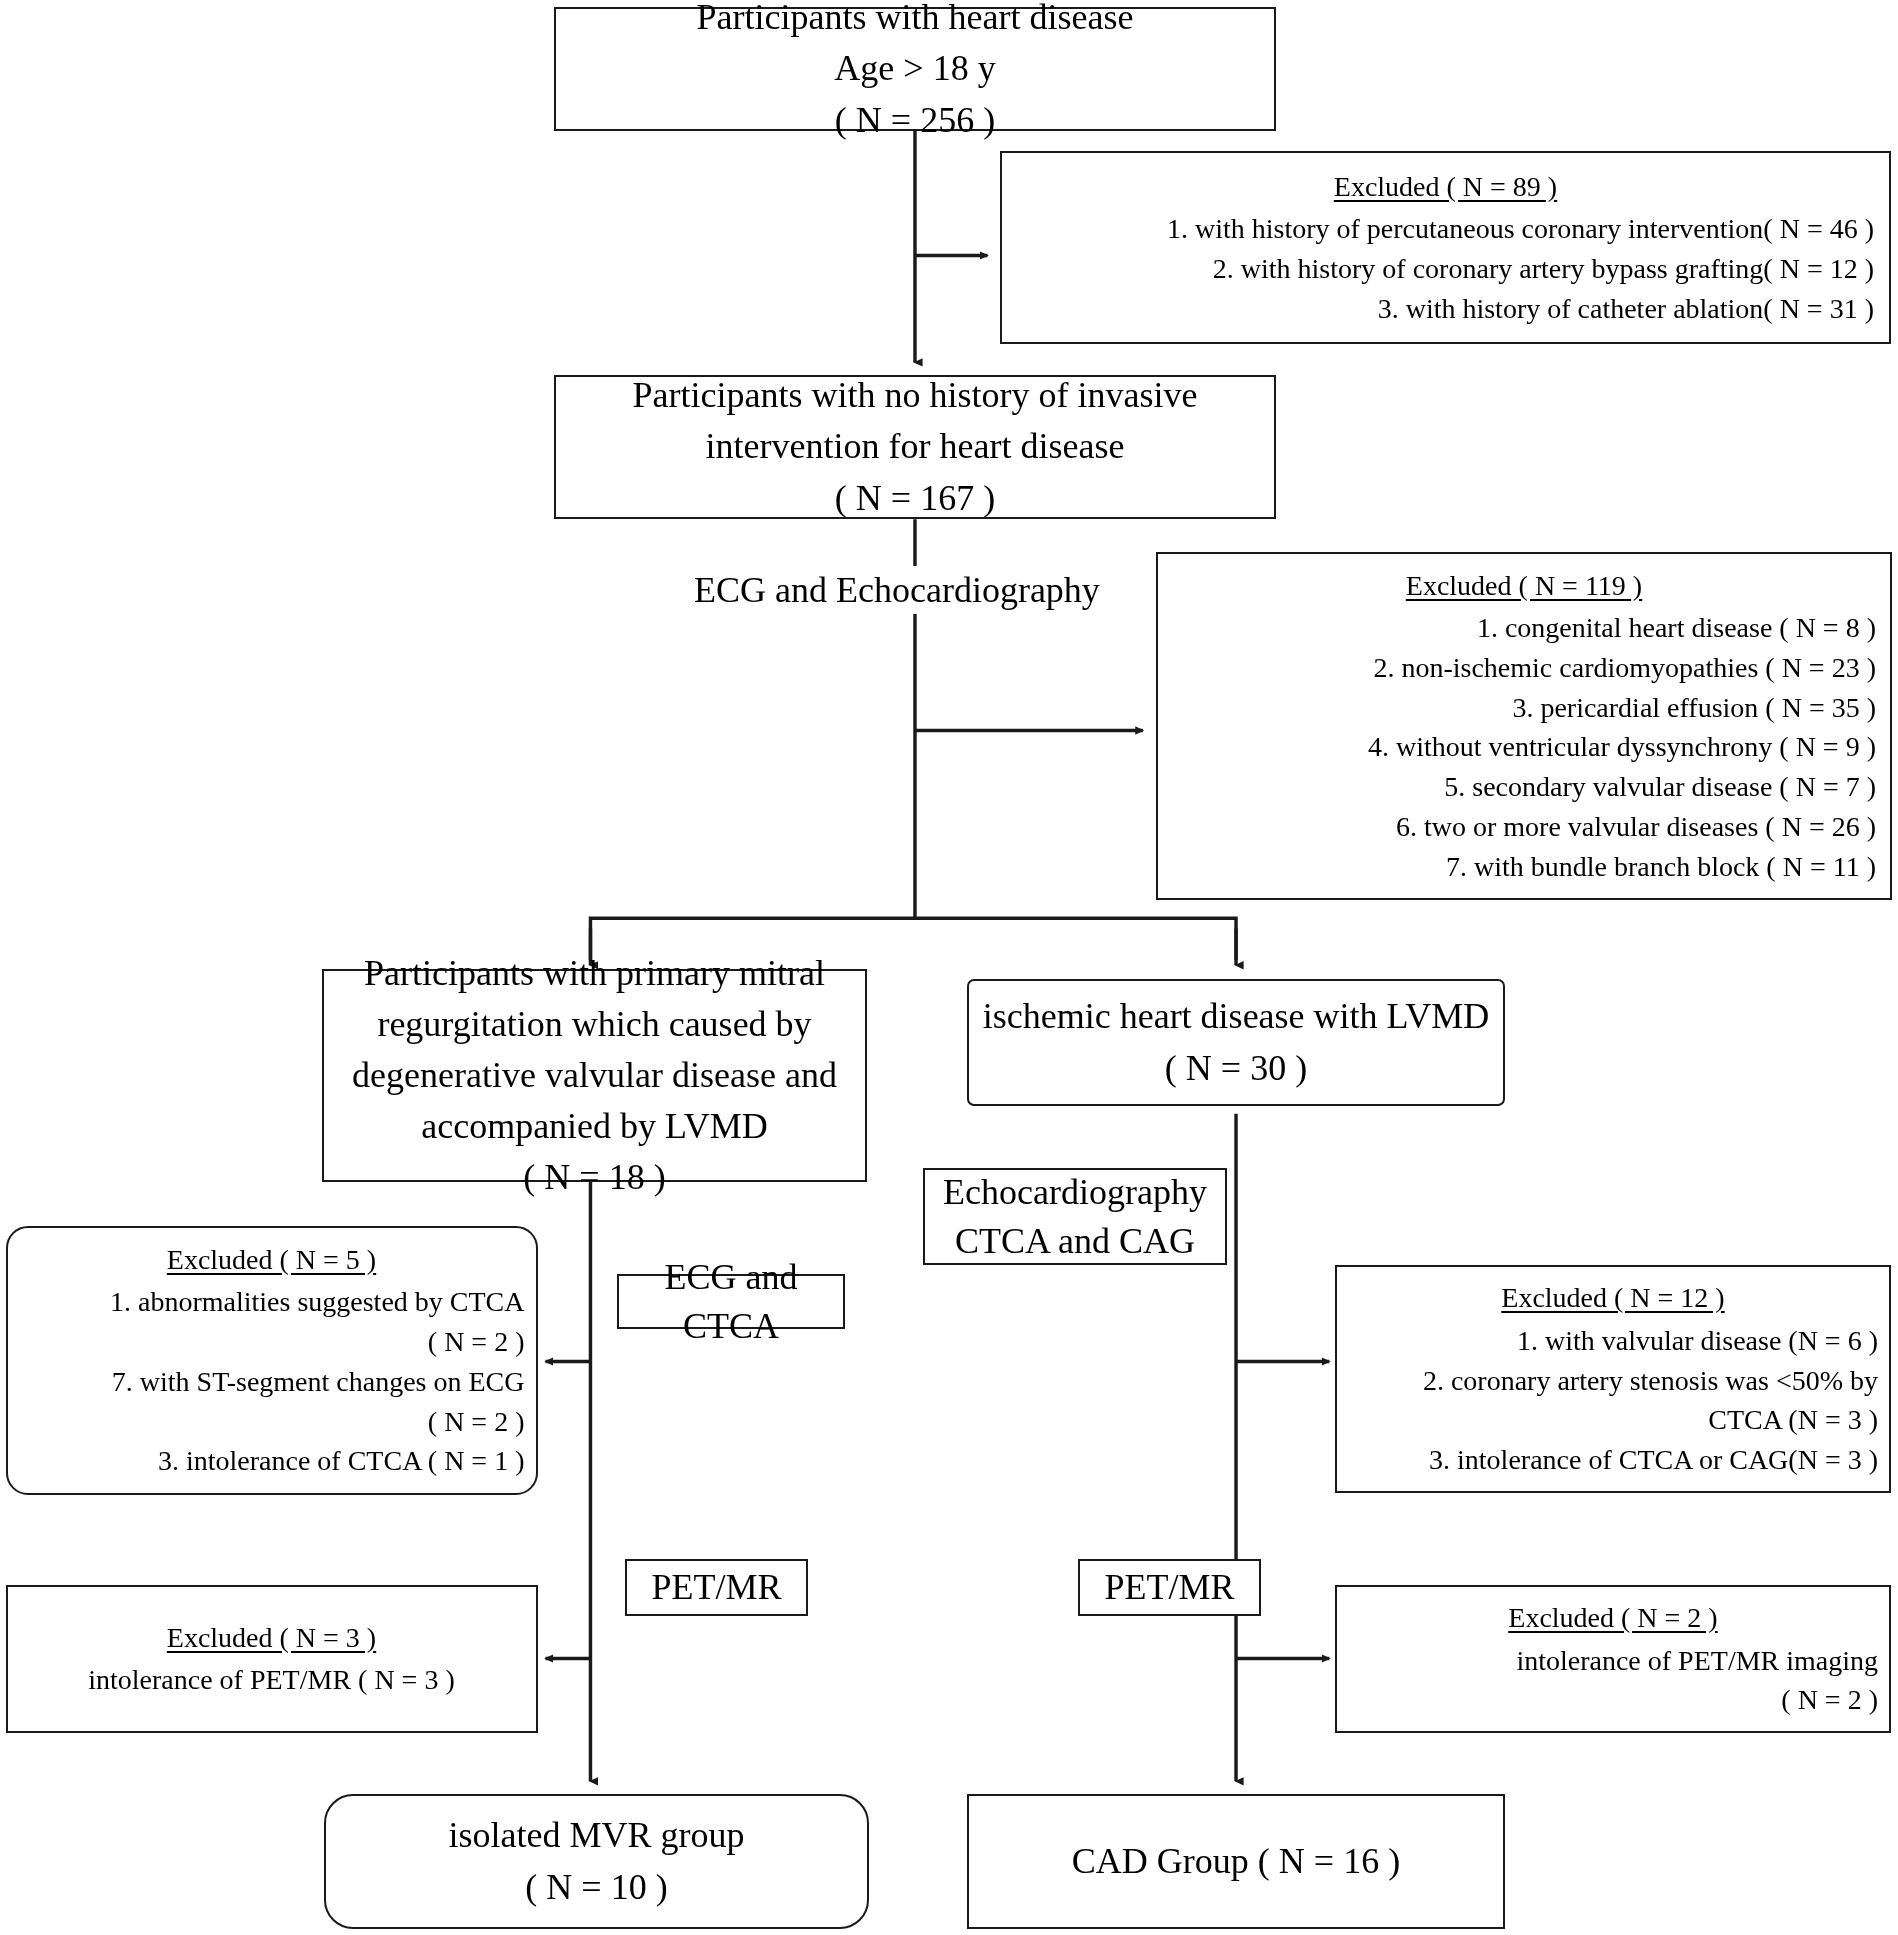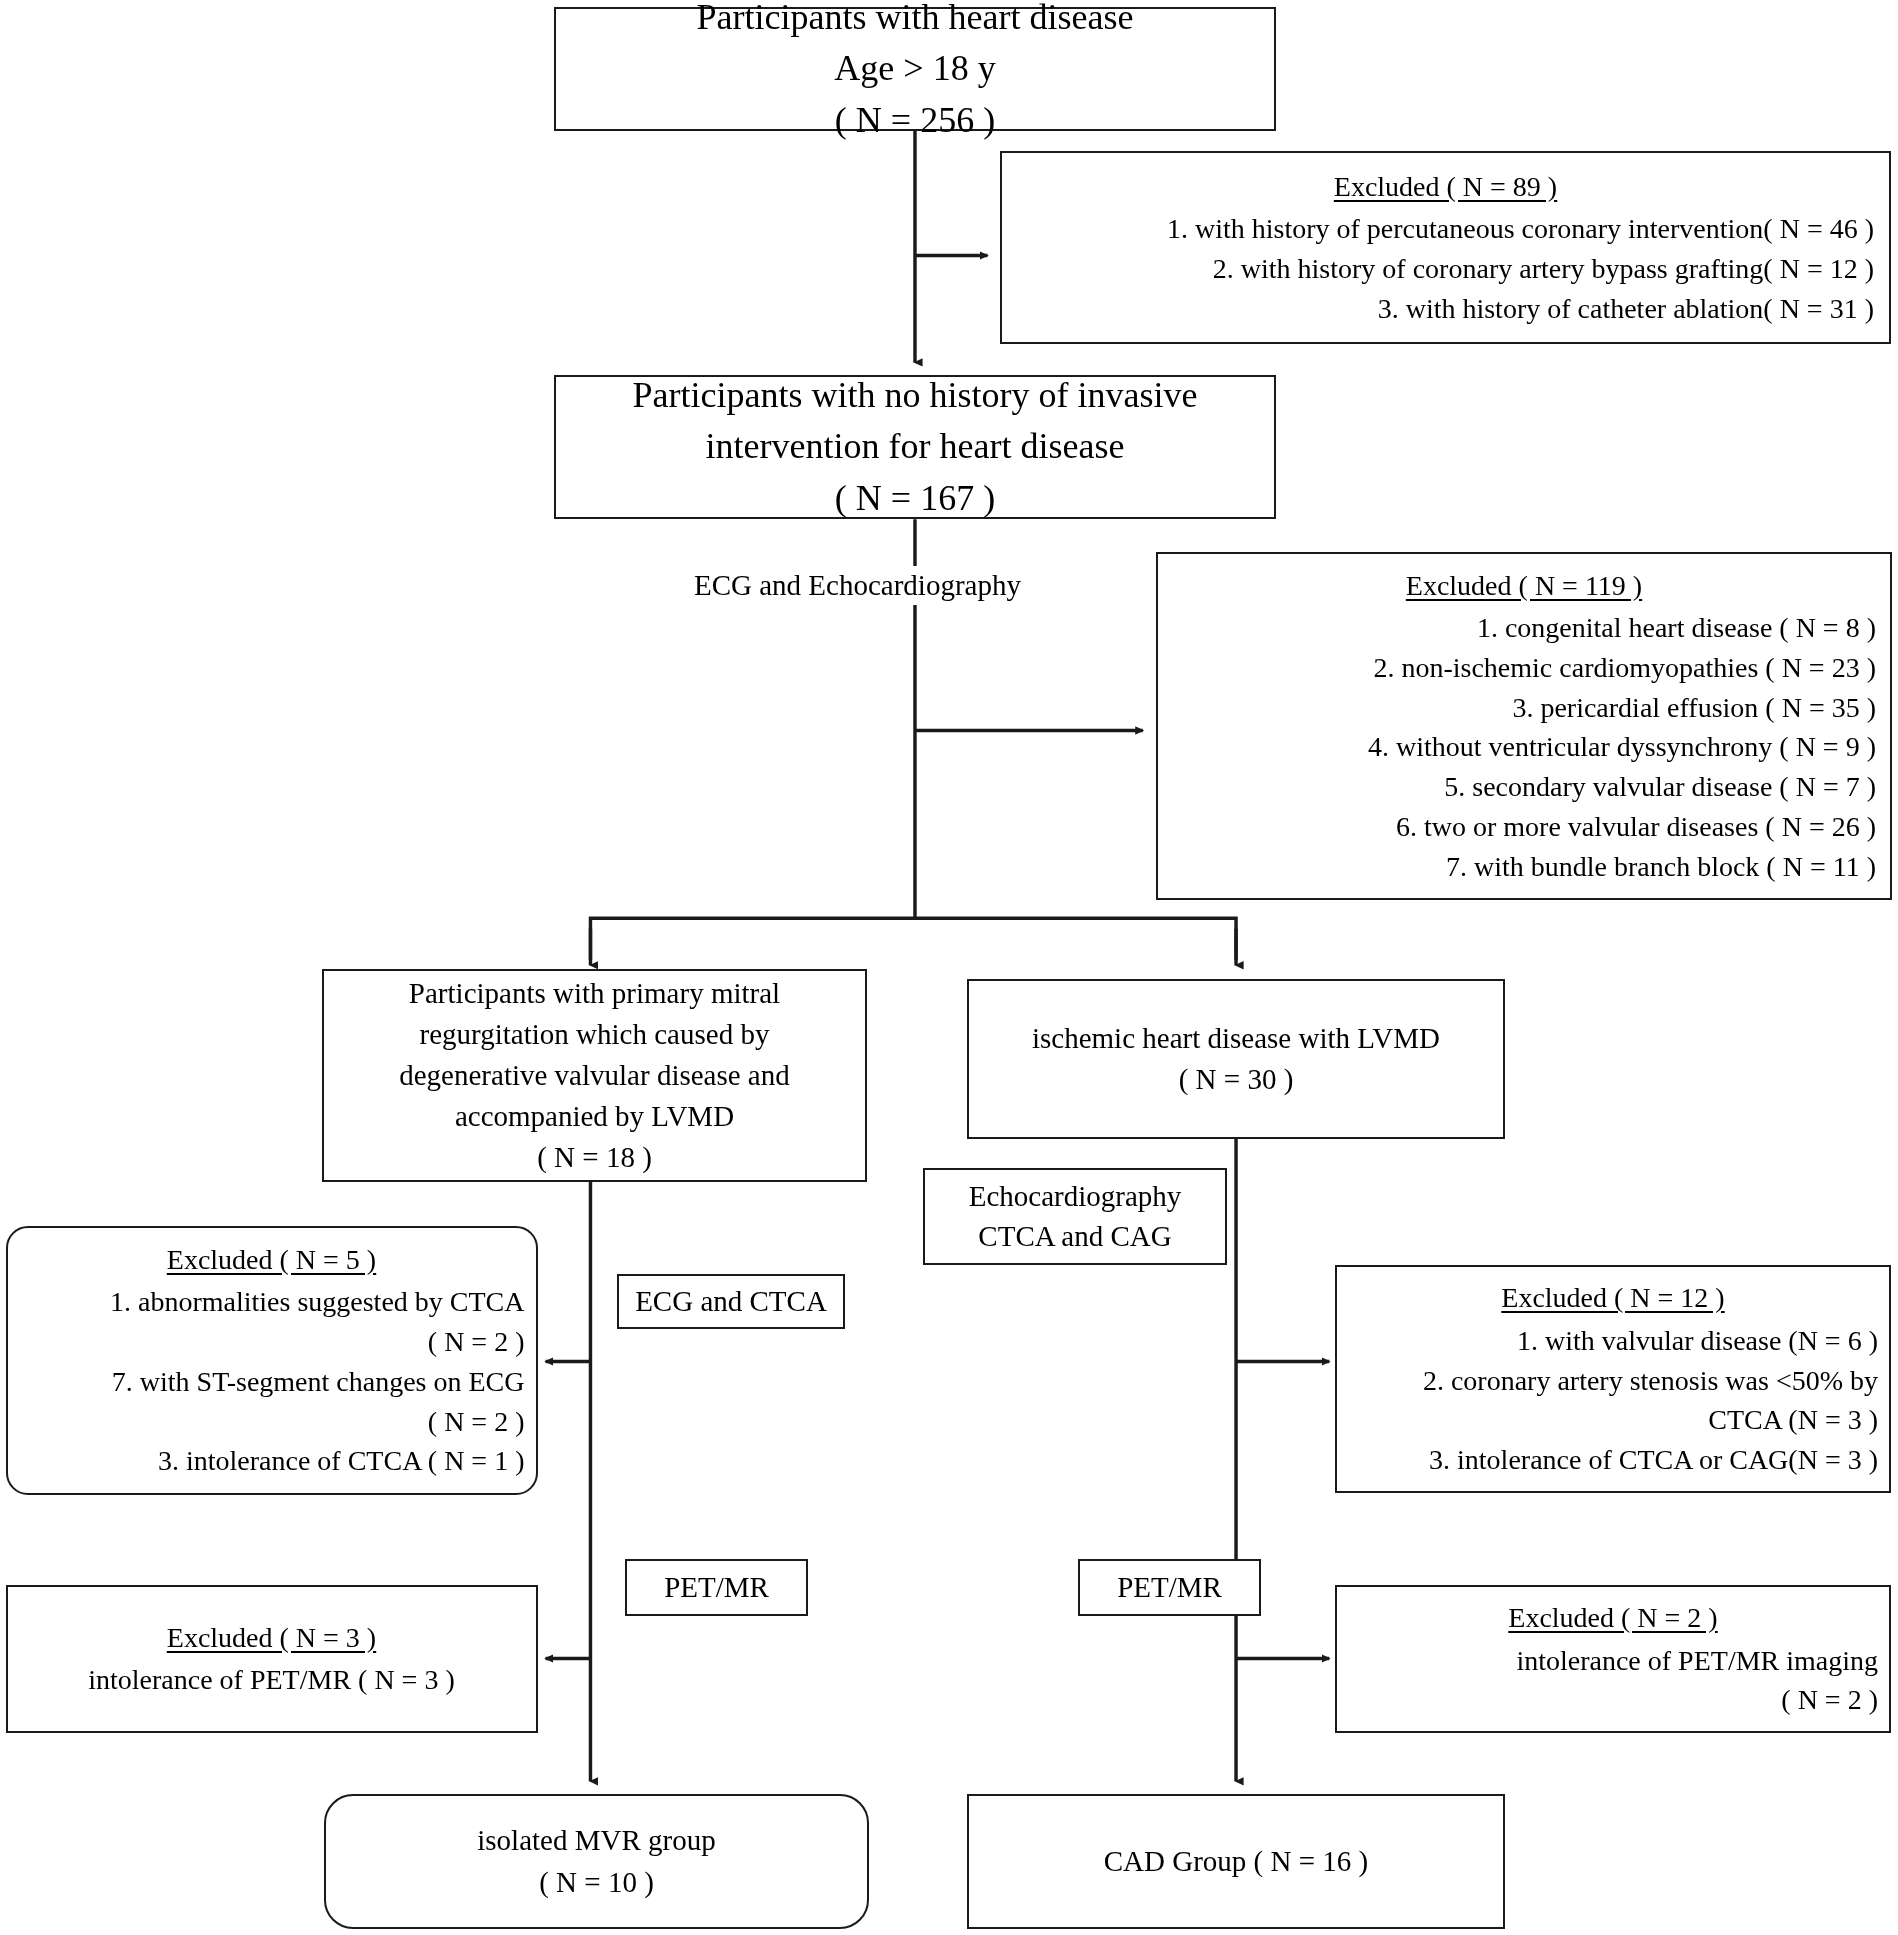--- a/index.html
+++ b/index.html
@@ -54,21 +54,21 @@
     white-space:nowrap;
     font-family:"Liberation Serif", serif;
   }
   svg.wires{
     position:absolute;
     left:0; top:0;
     width:1899px;
     height:1936px;
     pointer-events:none;
   }
-  .f42{font-size:29px;}
+  .f42{font-size:36px;}
   .f40{font-size:28px;}
   .f44{font-size:36px;}
 </style>
 </head>
 <body>
 
 <div id="root">
 
   <svg class="wires" viewBox="0 0 2750 2804">
     <defs>
@@ -146,21 +146,21 @@
   </div>
 
   <div class="box f42" style="left:322px; top:969px; width:545px; height:213px;">
     <span class="ln">Participants with primary mitral</span>
     <span class="ln">regurgitation which caused by</span>
     <span class="ln">degenerative valvular disease and</span>
     <span class="ln">accompanied by LVMD</span>
     <span class="ln">( N = 18 )</span>
   </div>
 
-  <div class="box f42" style="left:967px; top:979px; width:538px; height:160px;">
+  <div class="box f42" style="left:967px; top:979px; width:538px; height:127px;border-radius:7px;">
     <span class="ln">ischemic heart disease with LVMD</span>
     <span class="ln">( N = 30 )</span>
   </div>
 
   <div class="tag f42" style="left:923px; top:1168px; width:304px; height:97px;">
     <span>Echocardiography</span>
     <span>CTCA and CAG</span>
   </div>
 
   <div class="tag f42" style="left:617px; top:1274px; width:228px; height:55px;">

